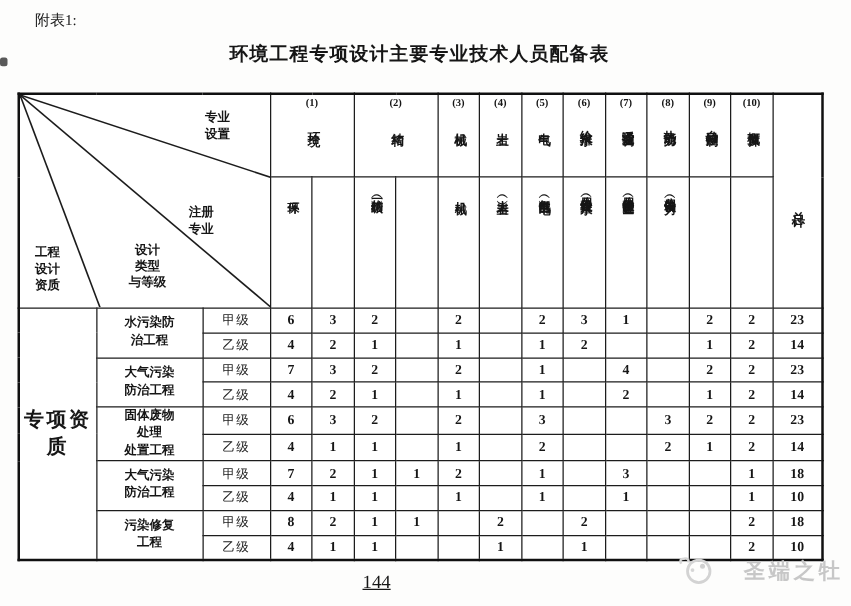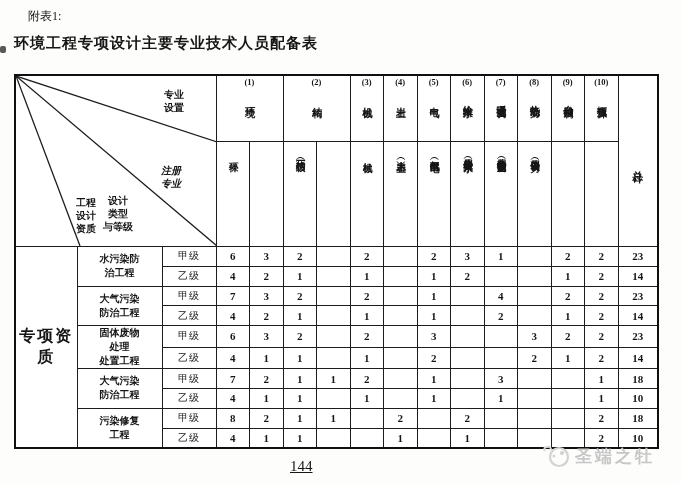--- a/index.html
+++ b/index.html
@@ -2,21 +2,21 @@
 <html><head>
 <meta charset="utf-8">
 <style>
   html,body{margin:0;padding:0;}
   body{
     width:681px;height:485px;position:relative;overflow:hidden;
     background:#fdfdfc;color:#161616;
     font-family:"Liberation Serif", serif;
   }
   .annex{position:absolute;left:28px;top:8px;font-size:12px;font-weight:normal;}
-  .title{position:absolute;left:14px;top:34px;width:643px;text-align:left;
+  .title{position:absolute;left:14px;top:34px;width:643px;text-align:center;
          font-size:15px;font-weight:bold;letter-spacing:1px;
          font-family:"Liberation Sans", sans-serif;}
   .speck{position:absolute;left:0;top:46px;width:6px;height:7px;background:#3c3c3c;border-radius:2px;opacity:.85;}
 
   table.main{
     position:absolute;left:14px;top:74px;width:643px;
     border-collapse:collapse;table-layout:fixed;background:#fff;
     border:2px solid #101010;
   }
   td{border:1px solid #1c1c1c;padding:0;text-align:center;vertical-align:middle;overflow:hidden;}
@@ -34,33 +34,33 @@
   td.totalhead{vertical-align:middle;}
   td.totalhead .vtext{font-size:10.5px;letter-spacing:2px;}
 
   
   td.corner{vertical-align:top;}
   .cornerwrap{position:relative;width:100%;height:170px;}
   .cornerwrap svg{position:absolute;left:0;top:0;}
   .clabel{position:absolute;font-size:10px;font-weight:bold;line-height:1.3;
           white-space:pre-line;text-align:center;}
   .cl1{left:136px;top:12px;width:44px;}
-  .cl2{left:133px;top:88px;width:44px;font-style:italic;}
+  .cl2{left:123px;top:88px;width:44px;}
   .cl3{left:78px;top:118px;width:48px;}
-  .cl4{left:1px;top:120px;width:42px;margin-left:48px;}
+  .cl4{left:1px;top:120px;width:42px;}
 
   
   td.qualcell{font-size:16px;font-weight:bold;letter-spacing:2px;}
   td.type{font-size:10px;font-weight:bold;white-space:pre-line;line-height:1.4;padding:0 18px;}
   td.grade{font-size:10px;font-weight:normal;letter-spacing:1px;}
   td.num{font-size:11px;font-weight:bold;}
 
   .pagenum{position:absolute;left:290px;top:458px;width:36px;text-align:left;font-size:15px;text-decoration:underline;}
 
-  .wm{position:absolute;left:541px;top:443px;display:flex;align-items:center;gap:0;}
+  .wm{position:absolute;left:541px;top:443px;display:flex;align-items:center;gap:20px;}
   .wm-text{font-size:17px;font-weight:bold;color:#c7c7c7;letter-spacing:3px;
            font-family:"Liberation Sans", sans-serif;white-space:nowrap;}
 </style>
 </head>
 <body>
 
 <div class="annex">附表1:</div>
 <div class="title">环境工程专项设计主要专业技术人员配备表</div>
 <div class="speck"></div>
 

